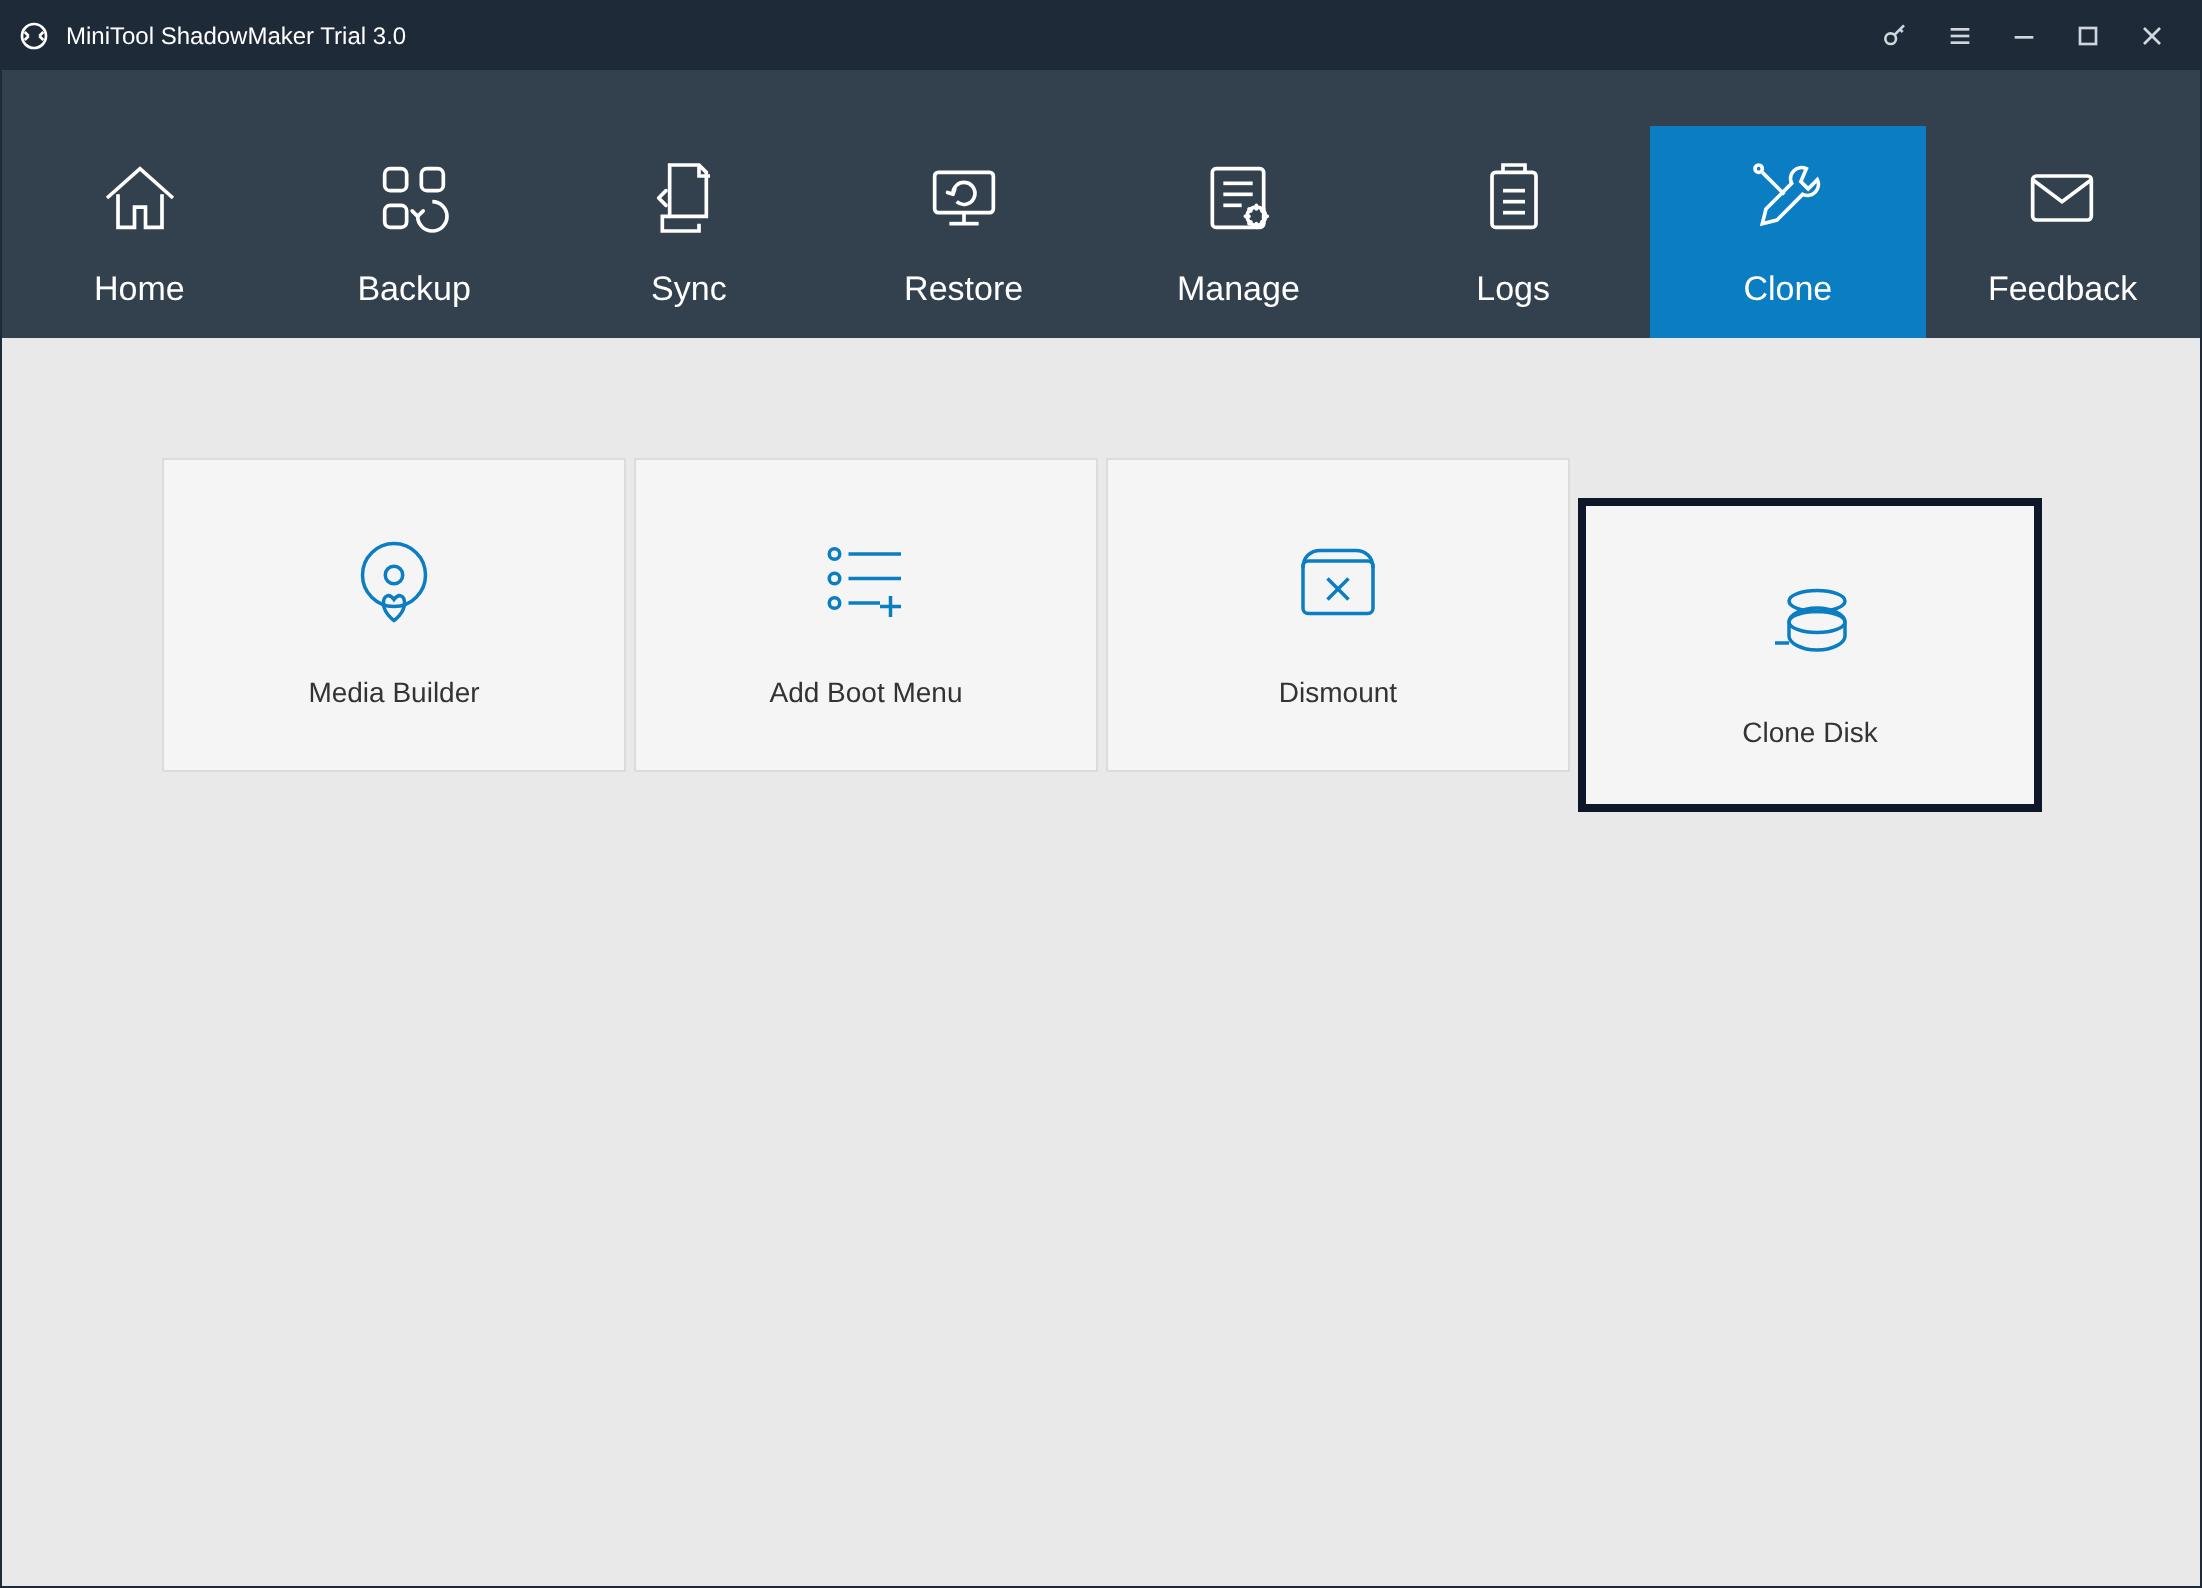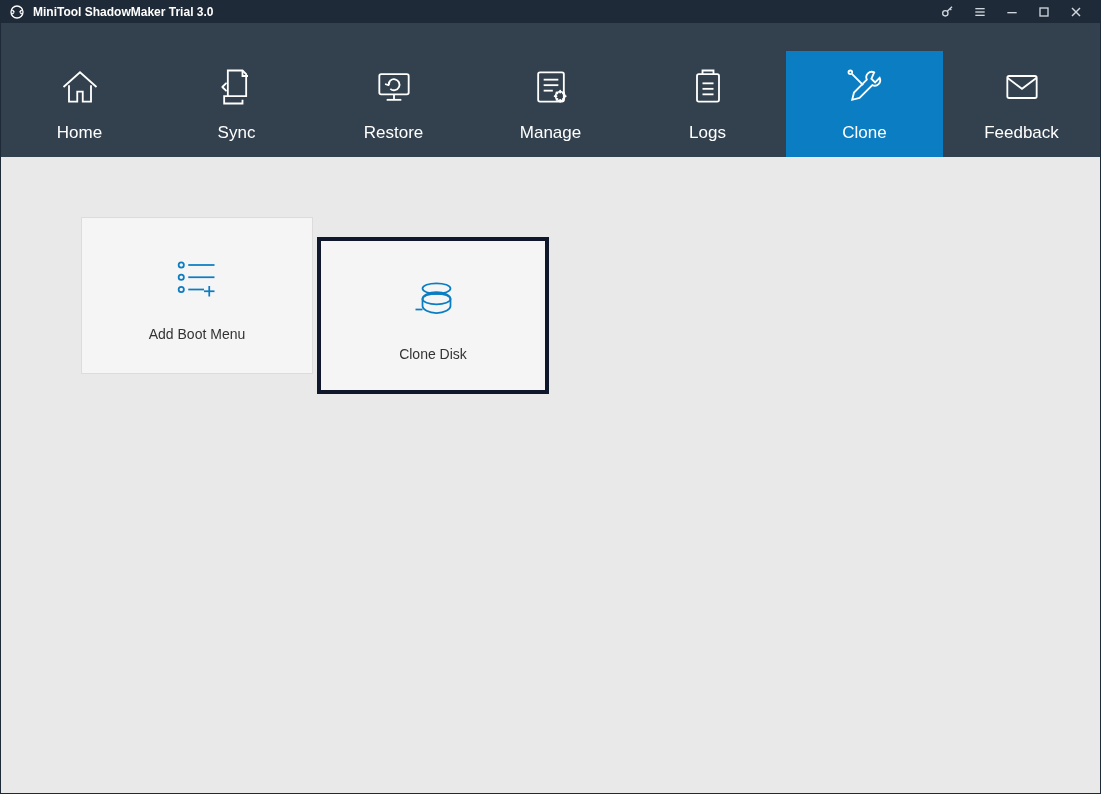--- a/index.html
+++ b/index.html
@@ -5,28 +5,27 @@
   * { box-sizing: border-box; margin: 0; padding: 0; }
   body {
     font-family: "Segoe UI", Arial, sans-serif;
     width: 1101px;
     height: 794px;
     background: #e9e9e9;
     border: 1px solid #1f2a38;
     overflow: hidden;
   }
   .titlebar {
-    height: 22px;
+    height: 34px;
     background: #1f2a38;
     display: flex;
     align-items: center;
     color: #fff;
     font-size: 12px;
     padding: 0 8px;
-    font-weight: bold;
   }
   .titlebar .app-icon { width: 16px; height: 16px; margin-right: 8px; }
   .titlebar .title { flex: 0 0 auto; }
   .titlebar .spacer { flex: 1 1 auto; }
   .titlebar .ctl {
     width: 32px; height: 32px;
     display: flex; align-items: center; justify-content: center;
     cursor: pointer;
     color: #cfd6dd;
   }
@@ -128,20 +127,32 @@
   <div class="nav-item">
     <span class="icon-wrap">
       <svg viewBox="0 0 48 48" fill="none" stroke-width="2">
         <path d="M6 24 L24 8 L42 24"></path>
           <path d="M12 22v18h9V29h6v11h9V22"></path>
       </svg>
     </span>
     <span>Home</span>
   </div>
 
+  <div class="nav-item">
+    <span class="icon-wrap">
+      <svg viewBox="0 0 48 48" fill="none" stroke-width="2">
+        <rect x="8" y="8" width="12" height="12" rx="3"></rect>
+          <rect x="28" y="8" width="12" height="12" rx="3"></rect>
+        <rect x="8" y="28" width="12" height="12" rx="3"></rect>
+        <path d="M34 26a8 8 0 1 1-8 8"></path>
+          <path d="M26 34l-3-3M26 34l3-3" stroke-linecap="round"></path>
+      </svg>
+    </span>
+    <span>Backup</span>
+  </div>
 
   <div class="nav-item">
     <span class="icon-wrap">
       <svg viewBox="0 0 48 48" fill="none" stroke-width="2">
         <path d="M14 6h16l4 4v24H14z"></path>
           <path d="M30 6v6h6"></path>
         <path d="M14 34H10v8h20v-4"></path>
         <path d="M8 24l4-4M8 24l4 4" stroke-linecap="round"></path>
       </svg>
     </span>
@@ -206,38 +217,59 @@
         <path d="M8 14l16 12 16-12"></path>
       </svg>
     </span>
     <span>Feedback</span>
   </div>
 </div>
 
 <div class="content">
   <div class="tiles">
 
+    <div class="tile">
+      <span class="tile-icon">
+        <svg viewBox="0 0 64 64" width="56" height="56" fill="none" stroke-width="2">
+          <circle cx="32" cy="28" r="18"></circle>
+            <circle cx="32" cy="28" r="5"></circle>
+          <path d="M26 44c0 6 6 10 6 10s6-4 6-10c0-4-3-6-6-2-3-4-6-2-6 2z"></path>
+        </svg>
+      </span>
+      <span class="tile-label">Media Builder</span>
+    </div>
 
     <div class="tile">
       <span class="tile-icon">
         <svg viewBox="0 0 64 64" width="56" height="56" fill="none" stroke-width="2">
           <circle cx="14" cy="16" r="3"></circle>
             <line x1="22" y1="16" x2="52" y2="16"></line>
           <circle cx="14" cy="30" r="3"></circle>
             <line x1="22" y1="30" x2="52" y2="30"></line>
           <circle cx="14" cy="44" r="3"></circle>
             <line x1="22" y1="44" x2="40" y2="44"></line>
           <line x1="46" y1="40" x2="46" y2="52"></line>
             <line x1="40" y1="46" x2="52" y2="46"></line>
         </svg>
       </span>
       <span class="tile-label">Add Boot Menu</span>
     </div>
 
 
+    <div class="tile">
+      <span class="tile-icon">
+        <svg viewBox="0 0 64 64" width="56" height="56" fill="none" stroke-width="2">
+          <rect x="12" y="20" width="40" height="30" rx="3"></rect>
+          <path d="M12 24c0-6 4-10 10-10h20c6 0 10 4 10 10"></path>
+          <line x1="26" y1="30" x2="38" y2="42"></line>
+            <line x1="38" y1="30" x2="26" y2="42"></line>
+        </svg>
+      </span>
+      <span class="tile-label">Dismount</span>
+    </div>
 
     <div class="tile row2 highlight">
       <span class="tile-icon">
         <svg viewBox="0 0 64 64" width="56" height="56" fill="none" stroke-width="2">
           <ellipse cx="36" cy="20" rx="16" ry="6"></ellipse>
           <path d="M20 40c0 4 7 8 16 8s16-4 16-8V32c0-4-7-8-16-8s-16 4-16 8z"></path>
           <ellipse cx="36" cy="32" rx="16" ry="6"></ellipse>
           <line x1="12" y1="44" x2="20" y2="44"></line>
         </svg>
       </span>

